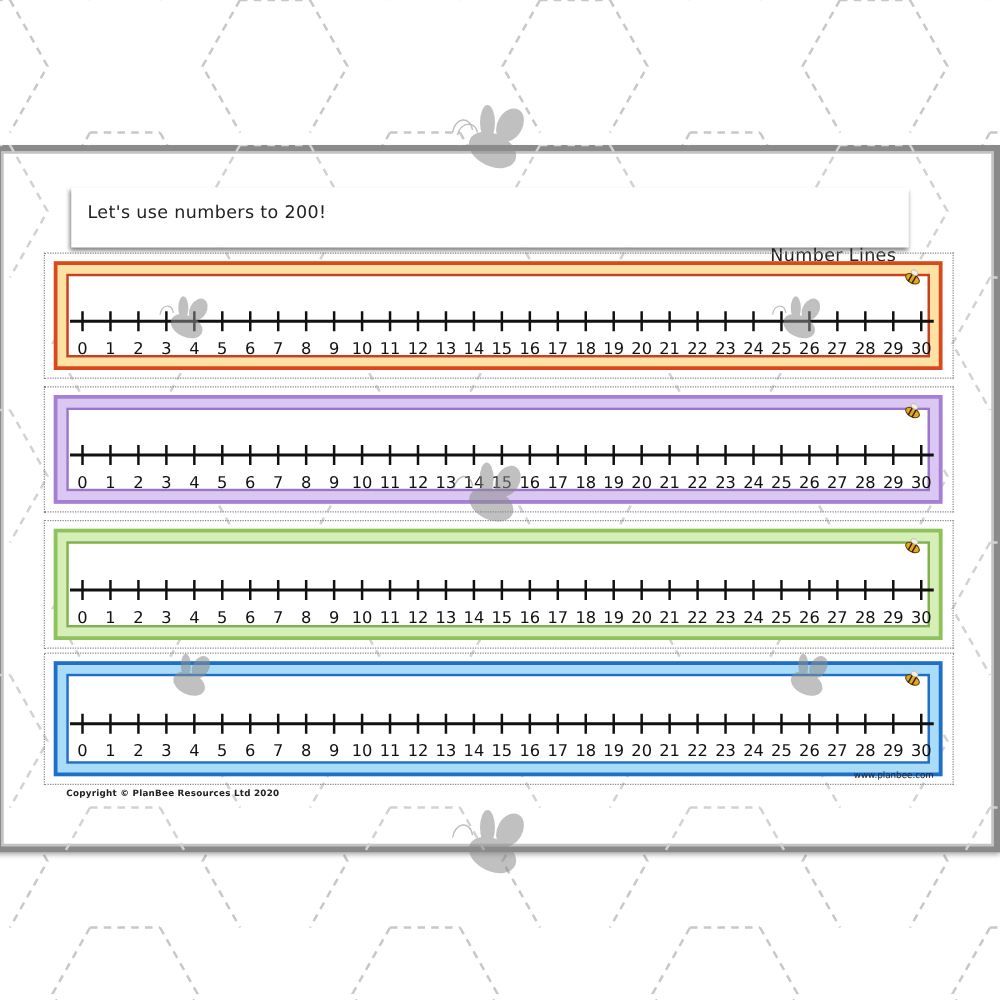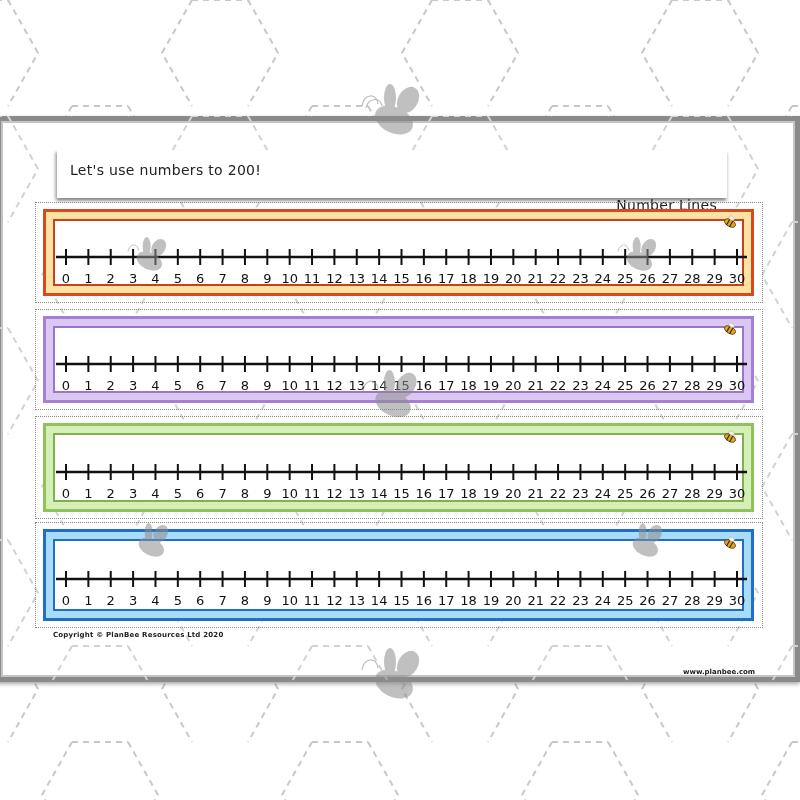--- a/index.html
+++ b/index.html
@@ -10,21 +10,21 @@
   .page-hex { position:absolute; left:0; top:116px; width:800px; height:566px; pointer-events:none; }
   .header { position:absolute; left:57px; top:150px; width:670px; height:48px; background:#ffffff;
             box-shadow: -2px 2px 3px rgba(0,0,0,0.25), 0 3px 3px rgba(0,0,0,0.3); }
   .header .title-left { position:absolute; left:13px; top:12px; font-size:14px; color:#222; letter-spacing:0.3px; }
   .header .title-right { position:absolute; right:10px; top:27px; font-size:14px; color:#222; letter-spacing:0.3px;margin-top:20px; }
   .strip { position:absolute; left:35px; width:728px; border:1px dotted #8a8a8a; box-sizing:border-box; }
   .frame { position:absolute; left:7px; right:8px; top:6px; bottom:6px; box-sizing:border-box; }
   .frame .inner { position:absolute; left:7px; right:7px; top:7px; bottom:7px; background:#fff; box-sizing:border-box; }
   .line-svg { position:absolute; left:0; top:0; }
   .footer-left { position:absolute; left:53px; top:631px; font-size:7px; font-weight:bold; color:#222; letter-spacing:0.2px; }
-  .footer-right { position:absolute; left:683px; top:668px; font-size:7px; font-weight:bold; color:#222; }
+  .footer-right { position:absolute; left:683px; top:616px; font-size:7px; font-weight:normal; color:#222; }
   .bee-wm { position:absolute; opacity:0.55; }
 </style>
 </head>
 <body>
 
 <svg class="hex-bg" viewBox="0 0 800 800">
   <g id="hexgrid" fill="none" stroke="#c8c8c8" stroke-width="2" stroke-dasharray="6,5">
       <path d="M-48 -212 L8 -212 M8 -212 L38 -159 L8 -106 M-48 -212 L-78 -159 L-48 -106 M192 -212 L248 -212 M248 -212 L278 -159 L248 -106 M192 -212 L162 -159 L192 -106 M432 -212 L488 -212 M488 -212 L518 -159 L488 -106 M432 -212 L402 -159 L432 -106 M672 -212 L728 -212 M728 -212 L758 -159 L728 -106 M672 -212 L642 -159 L672 -106 M912 -212 L968 -212 M968 -212 L998 -159 L968 -106 M912 -212 L882 -159 L912 -106 M1152 -212 L1208 -212 M1208 -212 L1238 -159 L1208 -106 M1152 -212 L1122 -159 L1152 -106 M-168 -106 L-112 -106 M-112 -106 L-82 -53 L-112 0 M-168 -106 L-198 -53 L-168 0 M72 -106 L128 -106 M128 -106 L158 -53 L128 0 M72 -106 L42 -53 L72 0 M312 -106 L368 -106 M368 -106 L398 -53 L368 0 M312 -106 L282 -53 L312 0 M552 -106 L608 -106 M608 -106 L638 -53 L608 0 M552 -106 L522 -53 L552 0 M792 -106 L848 -106 M848 -106 L878 -53 L848 0 M792 -106 L762 -53 L792 0 M1032 -106 L1088 -106 M1088 -106 L1118 -53 L1088 0 M1032 -106 L1002 -53 L1032 0 M-48 0 L8 0 M8 0 L38 53 L8 106 M-48 0 L-78 53 L-48 106 M192 0 L248 0 M248 0 L278 53 L248 106 M192 0 L162 53 L192 106 M432 0 L488 0 M488 0 L518 53 L488 106 M432 0 L402 53 L432 106 M672 0 L728 0 M728 0 L758 53 L728 106 M672 0 L642 53 L672 106 M912 0 L968 0 M968 0 L998 53 L968 106 M912 0 L882 53 L912 106 M1152 0 L1208 0 M1208 0 L1238 53 L1208 106 M1152 0 L1122 53 L1152 106 M-168 106 L-112 106 M-112 106 L-82 159 L-112 212 M-168 106 L-198 159 L-168 212 M72 106 L128 106 M128 106 L158 159 L128 212 M72 106 L42 159 L72 212 M312 106 L368 106 M368 106 L398 159 L368 212 M312 106 L282 159 L312 212 M552 106 L608 106 M608 106 L638 159 L608 212 M552 106 L522 159 L552 212 M792 106 L848 106 M848 106 L878 159 L848 212 M792 106 L762 159 L792 212 M1032 106 L1088 106 M1088 106 L1118 159 L1088 212 M1032 106 L1002 159 L1032 212 M-48 212 L8 212 M8 212 L38 265 L8 318 M-48 212 L-78 265 L-48 318 M192 212 L248 212 M248 212 L278 265 L248 318 M192 212 L162 265 L192 318 M432 212 L488 212 M488 212 L518 265 L488 318 M432 212 L402 265 L432 318 M672 212 L728 212 M728 212 L758 265 L728 318 M672 212 L642 265 L672 318 M912 212 L968 212 M968 212 L998 265 L968 318 M912 212 L882 265 L912 318 M1152 212 L1208 212 M1208 212 L1238 265 L1208 318 M1152 212 L1122 265 L1152 318 M-168 318 L-112 318 M-112 318 L-82 371 L-112 424 M-168 318 L-198 371 L-168 424 M72 318 L128 318 M128 318 L158 371 L128 424 M72 318 L42 371 L72 424 M312 318 L368 318 M368 318 L398 371 L368 424 M312 318 L282 371 L312 424 M552 318 L608 318 M608 318 L638 371 L608 424 M552 318 L522 371 L552 424 M792 318 L848 318 M848 318 L878 371 L848 424 M792 318 L762 371 L792 424 M1032 318 L1088 318 M1088 318 L1118 371 L1088 424 M1032 318 L1002 371 L1032 424 M-48 424 L8 424 M8 424 L38 477 L8 530 M-48 424 L-78 477 L-48 530 M192 424 L248 424 M248 424 L278 477 L248 530 M192 424 L162 477 L192 530 M432 424 L488 424 M488 424 L518 477 L488 530 M432 424 L402 477 L432 530 M672 424 L728 424 M728 424 L758 477 L728 530 M672 424 L642 477 L672 530 M912 424 L968 424 M968 424 L998 477 L968 530 M912 424 L882 477 L912 530 M1152 424 L1208 424 M1208 424 L1238 477 L1208 530 M1152 424 L1122 477 L1152 530 M-168 530 L-112 530 M-112 530 L-82 583 L-112 636 M-168 530 L-198 583 L-168 636 M72 530 L128 530 M128 530 L158 583 L128 636 M72 530 L42 583 L72 636 M312 530 L368 530 M368 530 L398 583 L368 636 M312 530 L282 583 L312 636 M552 530 L608 530 M608 530 L638 583 L608 636 M552 530 L522 583 L552 636 M792 530 L848 530 M848 530 L878 583 L848 636 M792 530 L762 583 L792 636 M1032 530 L1088 530 M1088 530 L1118 583 L1088 636 M1032 530 L1002 583 L1032 636 M-48 636 L8 636 M8 636 L38 689 L8 742 M-48 636 L-78 689 L-48 742 M192 636 L248 636 M248 636 L278 689 L248 742 M192 636 L162 689 L192 742 M432 636 L488 636 M488 636 L518 689 L488 742 M432 636 L402 689 L432 742 M672 636 L728 636 M728 636 L758 689 L728 742 M672 636 L642 689 L672 742 M912 636 L968 636 M968 636 L998 689 L968 742 M912 636 L882 689 L912 742 M1152 636 L1208 636 M1208 636 L1238 689 L1208 742 M1152 636 L1122 689 L1152 742 M-168 742 L-112 742 M-112 742 L-82 795 L-112 848 M-168 742 L-198 795 L-168 848 M72 742 L128 742 M128 742 L158 795 L128 848 M72 742 L42 795 L72 848 M312 742 L368 742 M368 742 L398 795 L368 848 M312 742 L282 795 L312 848 M552 742 L608 742 M608 742 L638 795 L608 848 M552 742 L522 795 L552 848 M792 742 L848 742 M848 742 L878 795 L848 848 M792 742 L762 795 L792 848 M1032 742 L1088 742 M1088 742 L1118 795 L1088 848 M1032 742 L1002 795 L1032 848 M-48 848 L8 848 M8 848 L38 901 L8 954 M-48 848 L-78 901 L-48 954 M192 848 L248 848 M248 848 L278 901 L248 954 M192 848 L162 901 L192 954 M432 848 L488 848 M488 848 L518 901 L488 954 M432 848 L402 901 L432 954 M672 848 L728 848 M728 848 L758 901 L728 954 M672 848 L642 901 L672 954 M912 848 L968 848 M968 848 L998 901 L968 954 M912 848 L882 901 L912 954 M1152 848 L1208 848 M1208 848 L1238 901 L1208 954 M1152 848 L1122 901 L1152 954"></path>
     </g>
 </svg>

